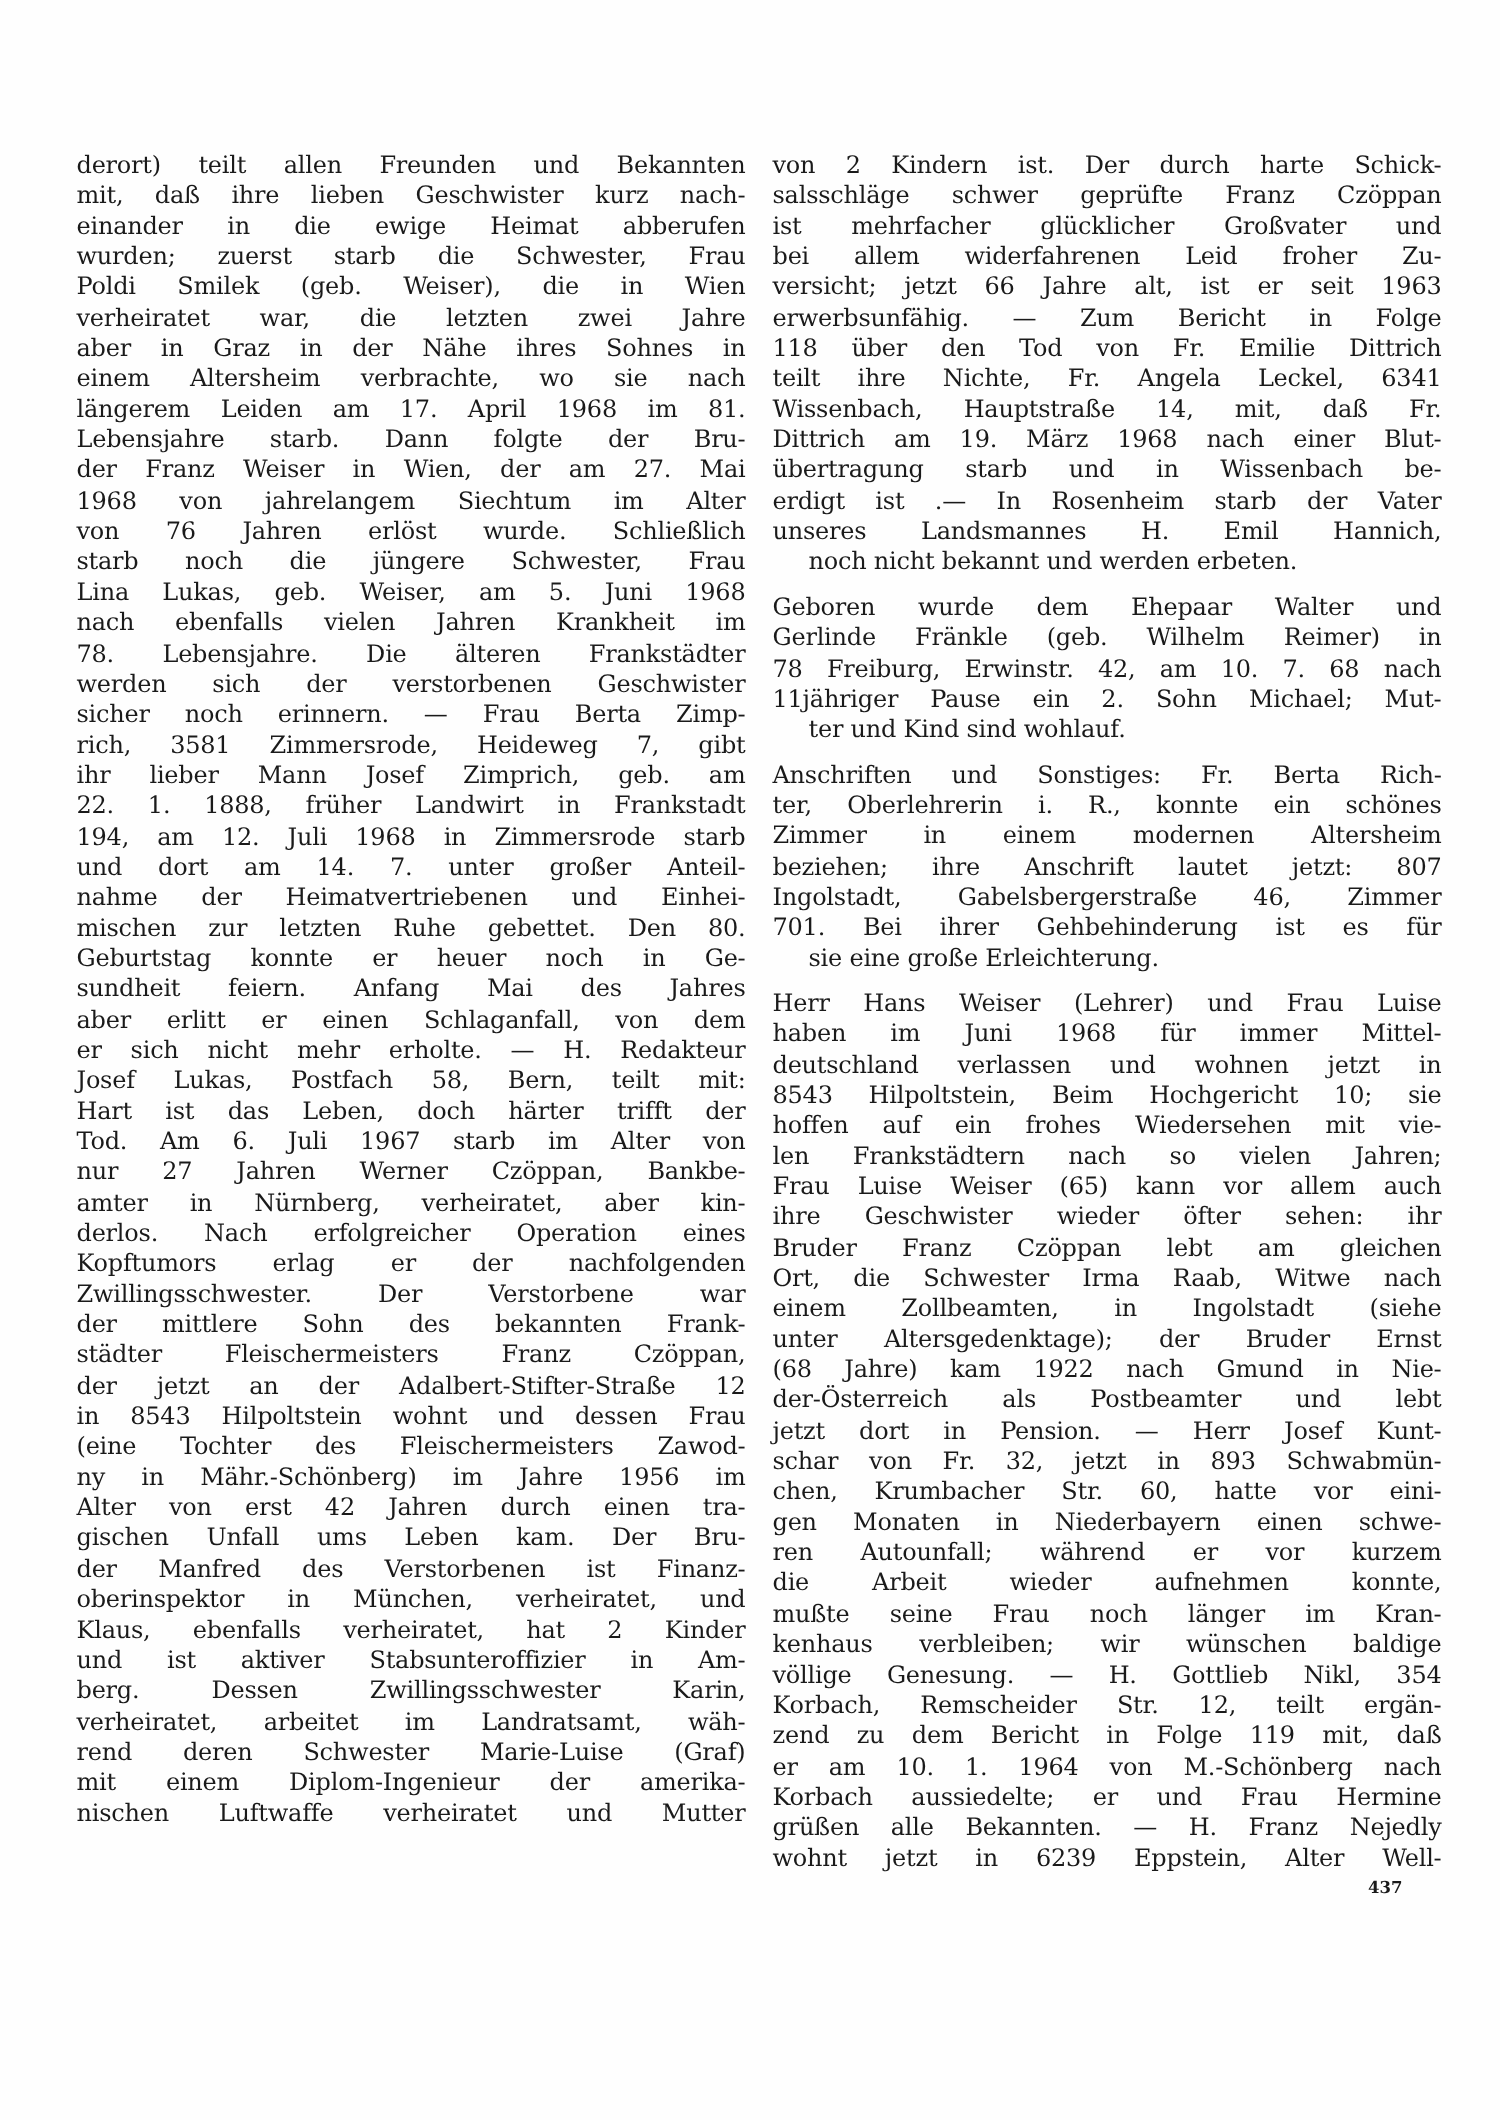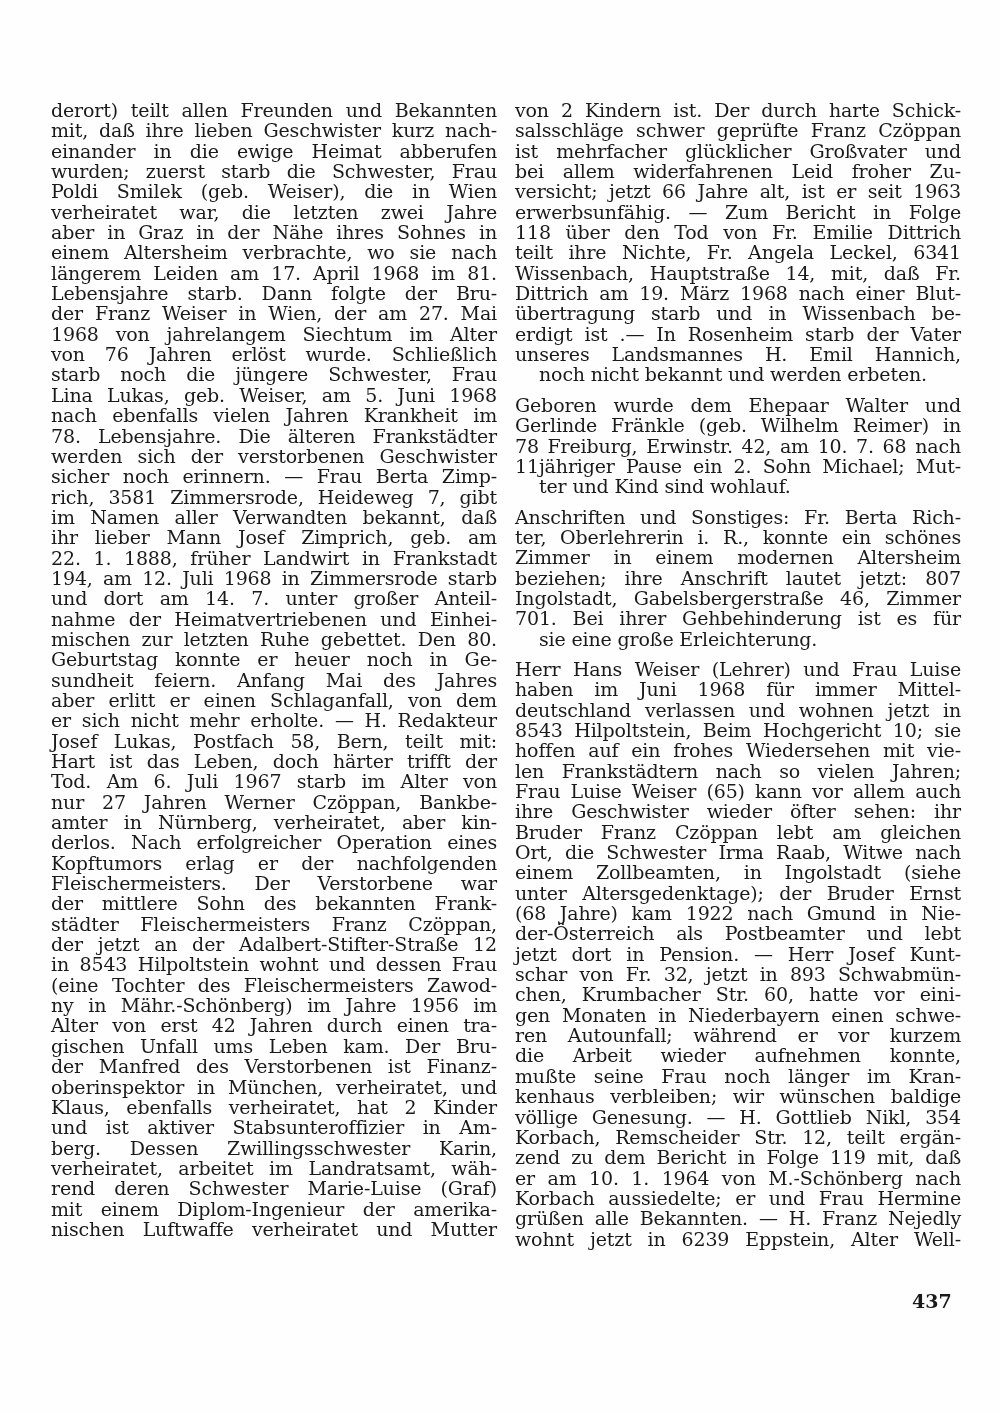--- a/index.html
+++ b/index.html
@@ -4,37 +4,37 @@
   <style>
     html, body { margin: 0; padding: 0; background: #ffffff; }
     body { width: 1000px; height: 1413px; position: relative; overflow: hidden; }
     .page {
       position: absolute; left: 0; top: 0; width: 1000px; height: 1413px;
       background: #fefefe; color: #1a1a1a;
       font-family: "DejaVu Serif", "Liberation Serif", serif;
     }
     .col {
       position: absolute; top: 100px; width: 446px;
-      font-size: 19px; line-height: 20.35px;
+      font-size: 16px; line-height: 20.35px;
       letter-spacing: -0.15px;
     }
     .col-left { left: 51px; }
     .col-right { left: 515px; }
     .ln {
       display: block; height: 20.35px; white-space: nowrap;
       text-align: justify; text-align-last: justify;
       overflow: visible;
     }
     .ln.last { text-align-last: left; margin-left: 24px; }
     .gap { display: block; height: 10px; }
     b { font-weight: normal; }
     .page-number {
-      position: absolute; left: 912px; top: 1290px;
+      position: absolute; left: 912px; top: 1252px;
       font-family: "DejaVu Serif", "Liberation Serif", serif;
-      font-weight: bold; font-size: 19px;
+      font-weight: bold; font-size: 11px;
     }
   </style>
 </head>
 <body>
 
 <div class="page">
   <div class="col col-left" id="col-left">
       <span class="ln">derort) teilt allen Freunden und Bekannten</span>
       <span class="ln">mit, daß ihre lieben Geschwister kurz nach-</span>
       <span class="ln">einander in die ewige Heimat abberufen</span>
@@ -48,39 +48,38 @@
       <span class="ln">der Franz <b>Weiser</b> in Wien, der am 27. Mai</span>
       <span class="ln">1968 von jahrelangem Siechtum im Alter</span>
       <span class="ln">von 76 Jahren erlöst wurde. Schließlich</span>
       <span class="ln">starb noch die jüngere Schwester, Frau</span>
       <span class="ln">Lina <b>Lukas</b>, geb. Weiser, am 5. Juni 1968</span>
       <span class="ln">nach ebenfalls vielen Jahren Krankheit im</span>
       <span class="ln">78. Lebensjahre. Die älteren Frankstädter</span>
       <span class="ln">werden sich der verstorbenen Geschwister</span>
       <span class="ln">sicher noch erinnern. — Frau Berta Zimp-</span>
       <span class="ln">rich, 3581 Zimmersrode, Heideweg 7, gibt</span>
-      <span class="ln">im Namen aller Verwandten bekannt, daß</span>
       <span class="ln">ihr lieber Mann Josef <b>Zimprich,</b> geb. am</span>
       <span class="ln">22. 1. 1888, früher Landwirt in Frankstadt</span>
       <span class="ln">194, am 12. Juli 1968 in Zimmersrode starb</span>
       <span class="ln">und dort am 14. 7. unter großer Anteil-</span>
       <span class="ln">nahme der Heimatvertriebenen und Einhei-</span>
       <span class="ln">mischen zur letzten Ruhe gebettet. Den 80.</span>
       <span class="ln">Geburtstag konnte er heuer noch in Ge-</span>
       <span class="ln">sundheit feiern. Anfang Mai des Jahres</span>
       <span class="ln">aber erlitt er einen Schlaganfall, von dem</span>
       <span class="ln">er sich nicht mehr erholte. — H. Redakteur</span>
       <span class="ln">Josef Lukas, Postfach 58, Bern, teilt mit:</span>
       <span class="ln">Hart ist das Leben, doch härter trifft der</span>
       <span class="ln">Tod. Am 6. Juli 1967 starb im Alter von</span>
       <span class="ln">nur 27 Jahren Werner <b>Czöppan,</b> Bankbe-</span>
       <span class="ln">amter in Nürnberg, verheiratet, aber kin-</span>
       <span class="ln">derlos. Nach erfolgreicher Operation eines</span>
       <span class="ln">Kopftumors erlag er der nachfolgenden</span>
-      <span class="ln">Fleischermeisters. Der Verstorbene war</span>
+      <span class="ln">Zwillingsschwester. Der Verstorbene war</span>
       <span class="ln">der mittlere Sohn des bekannten Frank-</span>
       <span class="ln">städter Fleischermeisters Franz Czöppan,</span>
       <span class="ln">der jetzt an der Adalbert-Stifter-Straße 12</span>
       <span class="ln">in 8543 Hilpoltstein wohnt und dessen Frau</span>
       <span class="ln">(eine Tochter des Fleischermeisters Zawod-</span>
       <span class="ln">ny in Mähr.-Schönberg) im Jahre 1956 im</span>
       <span class="ln">Alter von erst 42 Jahren durch einen tra-</span>
       <span class="ln">gischen Unfall ums Leben kam. Der Bru-</span>
       <span class="ln">der Manfred des Verstorbenen ist Finanz-</span>
       <span class="ln">oberinspektor in München, verheiratet, und</span>

